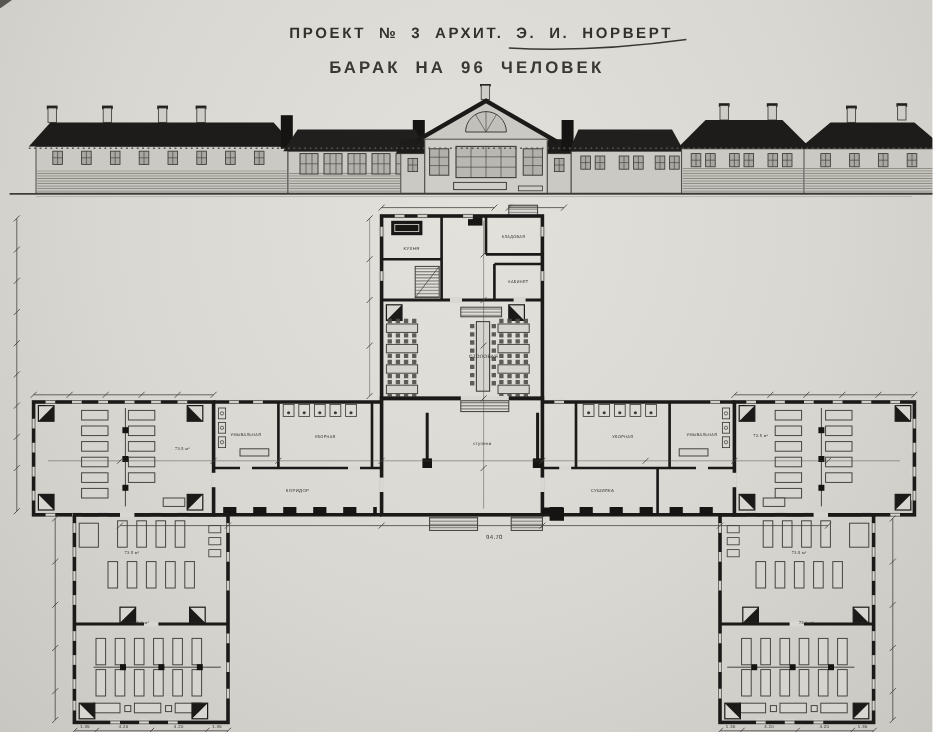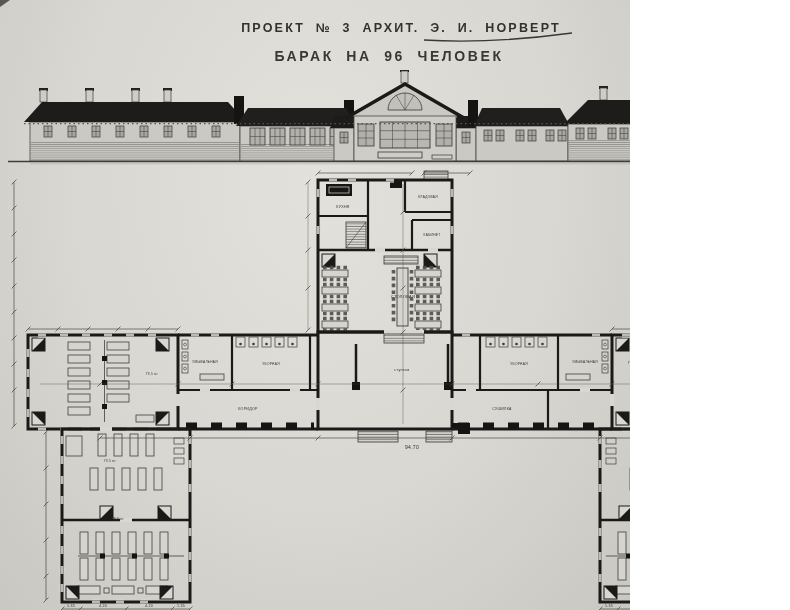--- a/index.html
+++ b/index.html
@@ -1,17 +1,17 @@
 <!DOCTYPE html>
 <html><head>
 <meta charset="utf-8">
 <style>
   html,body{margin:0;padding:0;}
   .page{
-    position:relative;width:630px;height:610px;overflow:hidden;
+    position:relative;width:777px;height:610px;overflow:hidden;
     background:radial-gradient(ellipse at 50% 30%, #e3e1db 0%, #d9d7d1 55%, #c9c7c1 100%);
     font-family:"Liberation Sans", sans-serif;color:#2b2a27;
   }
   .corner-speck{position:absolute;left:0;top:0;width:10px;height:7px;background:#3a3835;
     clip-path:polygon(0 0,100% 0,0 100%);opacity:.8;}
   .title-block{position:absolute;left:0;top:0;width:790px;text-align:center;}
   .t1{position:absolute;left:0;right:0;top:21px;font-size:12.5px;font-weight:bold;
       letter-spacing:2.2px;word-spacing:5px;transform:translateX(6px);color:#33312e;}
   .t2{position:absolute;left:0;right:0;top:48px;font-size:14px;font-weight:bold;
       letter-spacing:2.6px;word-spacing:6px;transform:translateX(-6px);color:#3a3834;}

